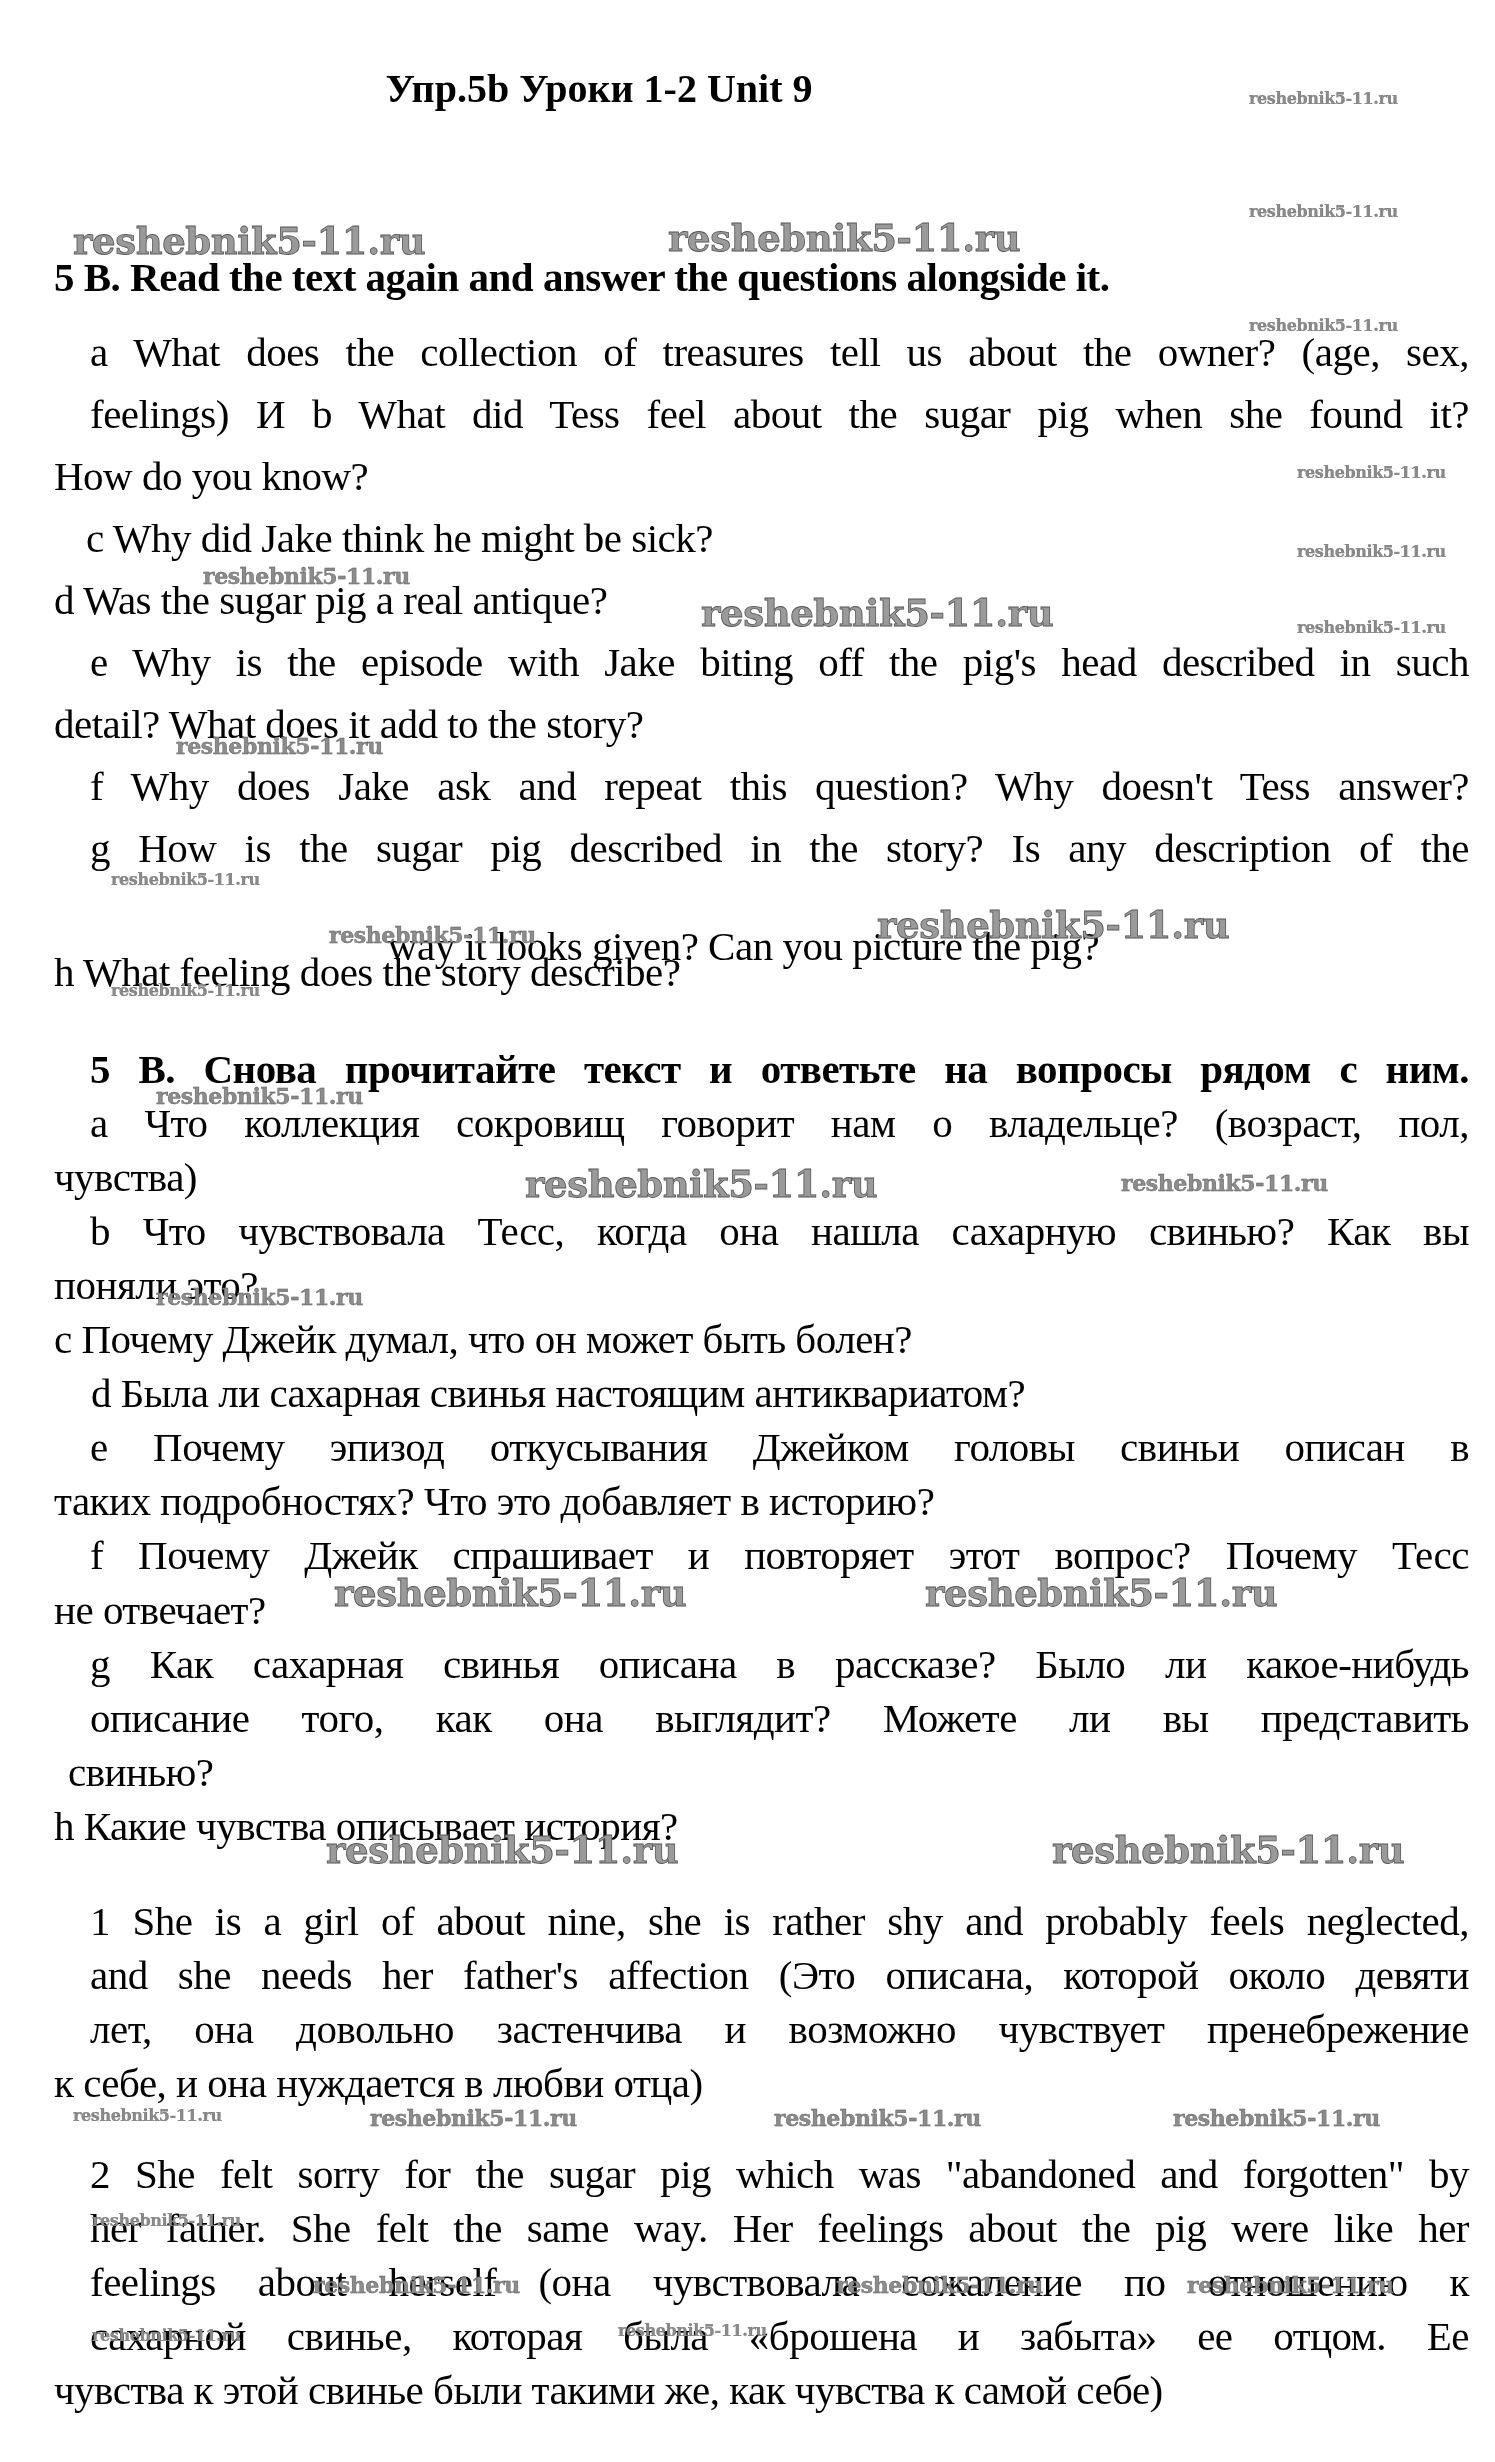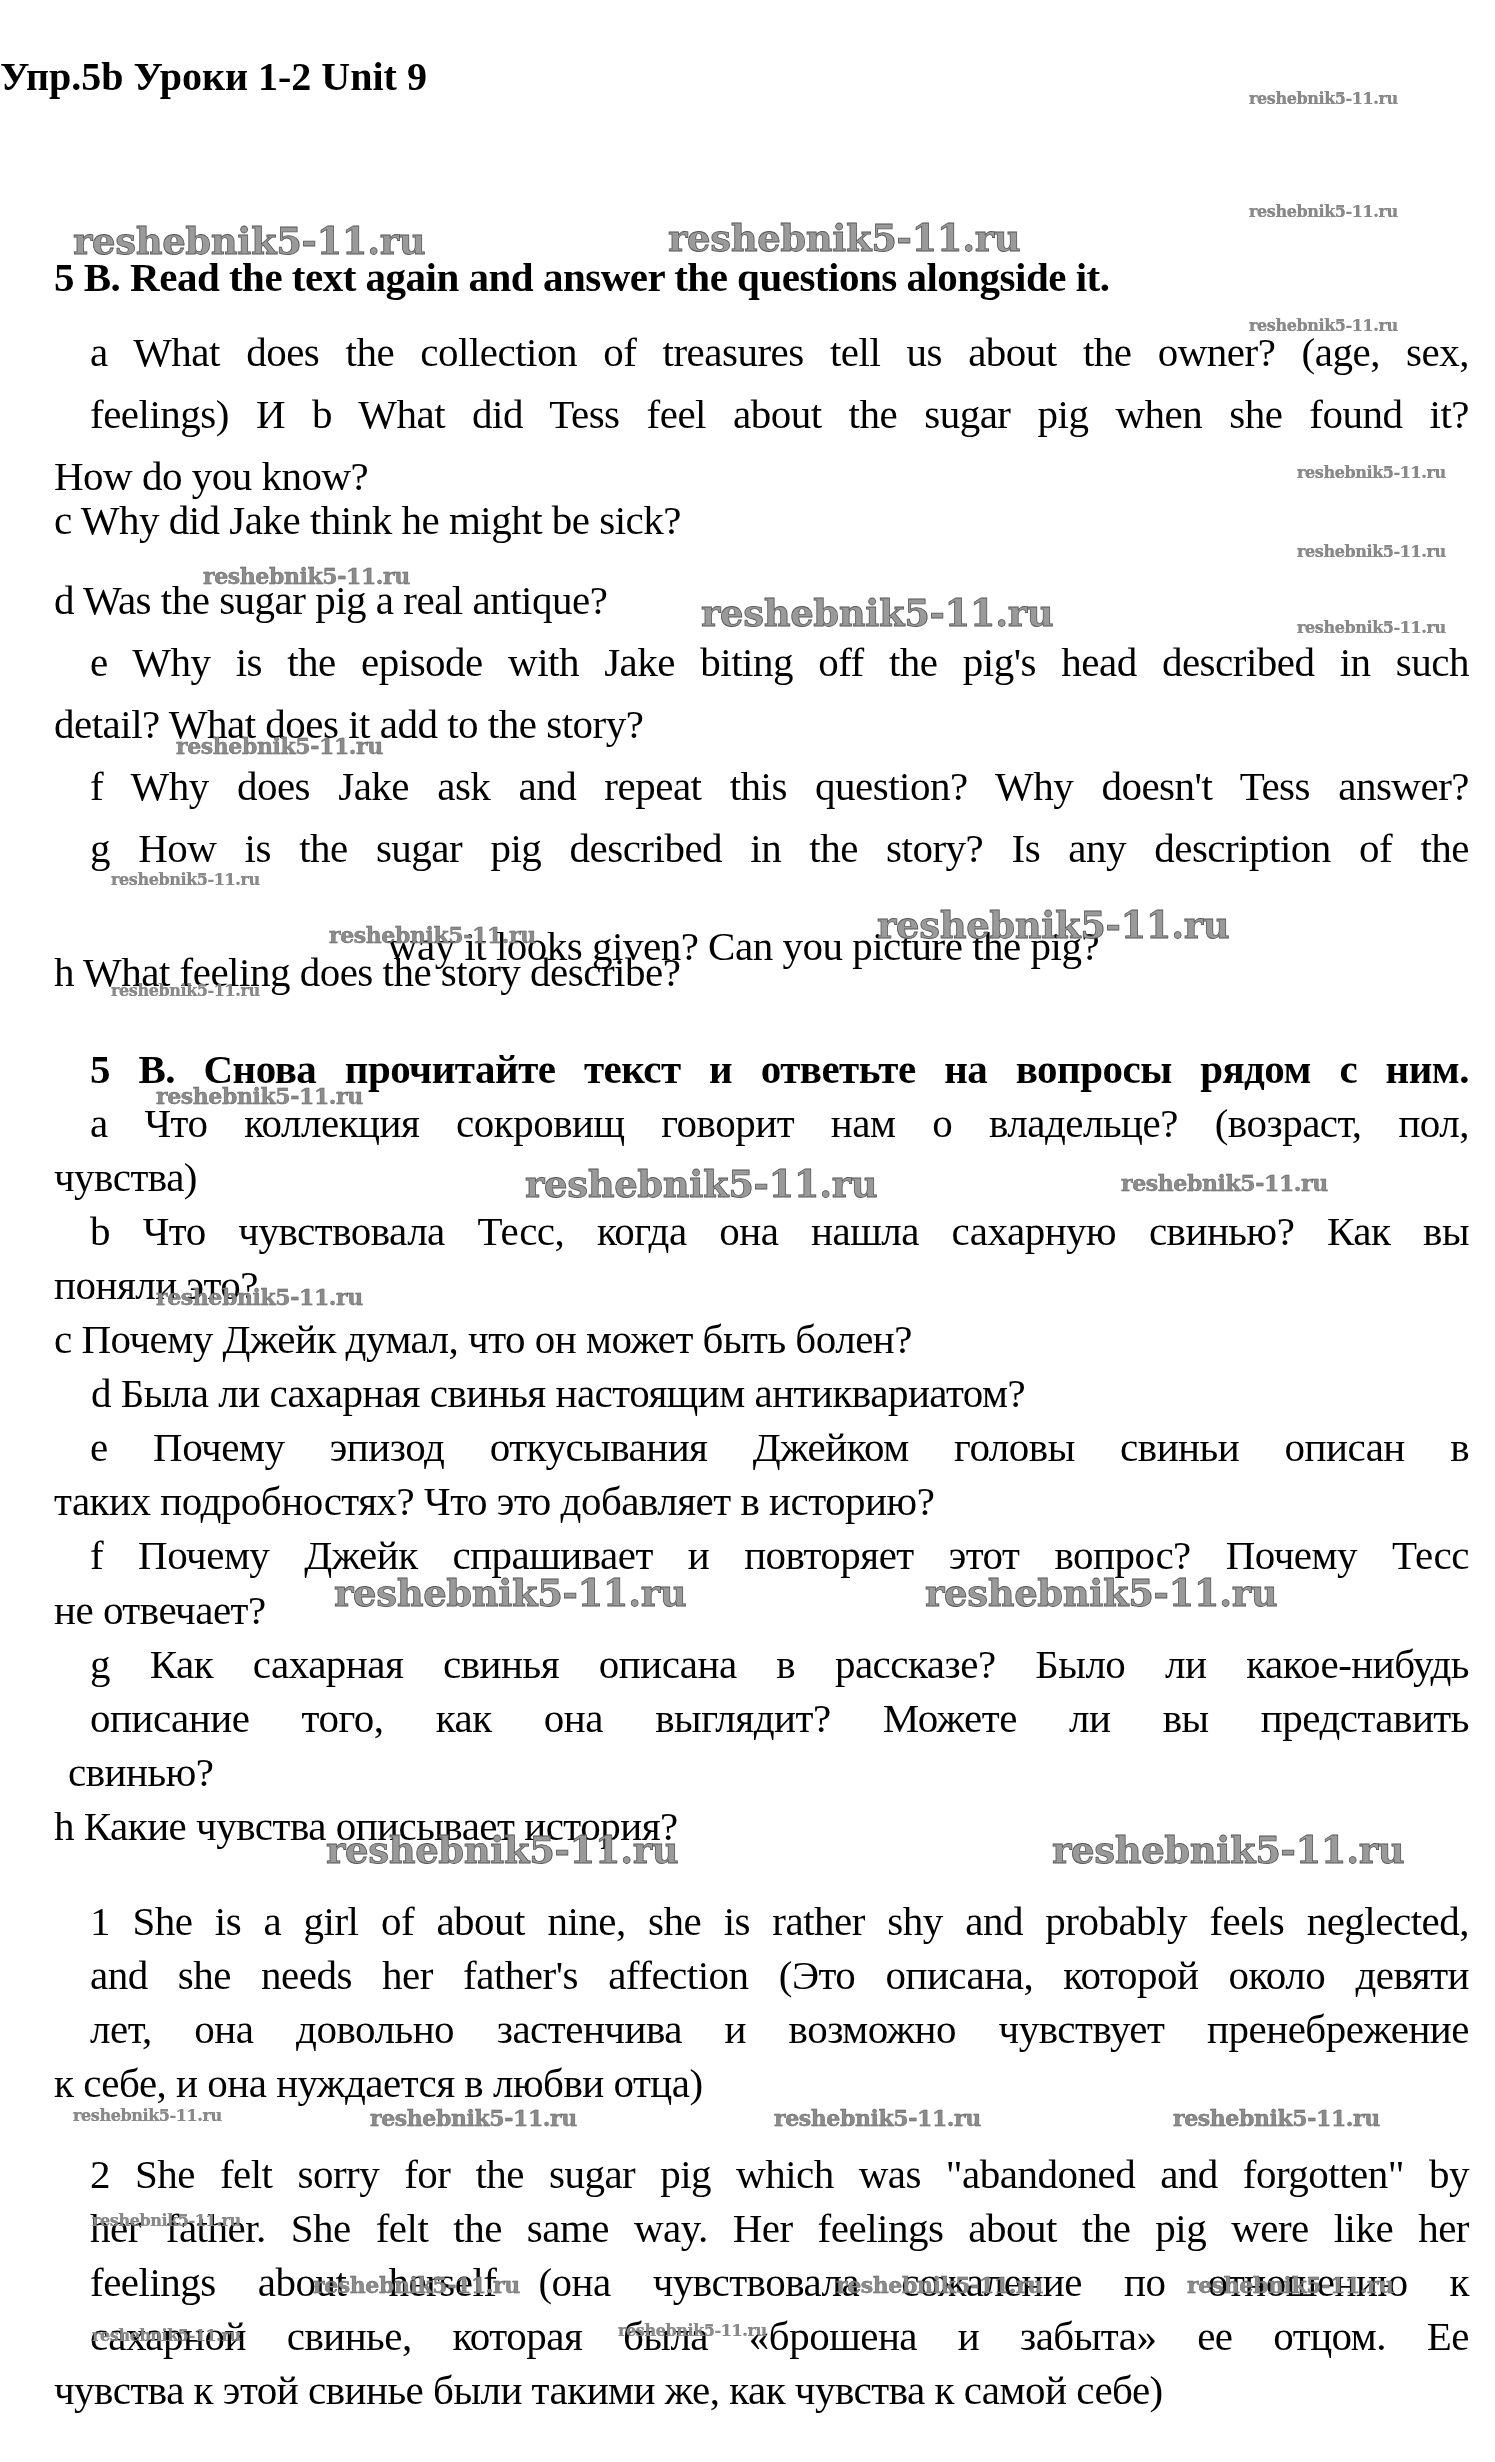--- a/index.html
+++ b/index.html
@@ -1,39 +1,39 @@
 <!DOCTYPE html>
 <html style="font-size:12.7px"><head>
 <meta charset="utf-8">
 <style>
   html, body { margin:0; padding:0; background:#ffffff; }
   body { width:1495px; height:2462px; position:relative; overflow:hidden;
          font-family:"Liberation Serif", serif; color:#000; }
-  .page-title { position:absolute; top:53px; left:0; width:1198px; 
+  .page-title { position:absolute; top:65px; left:0; width:1198px; text-align:center;
                 font-weight:bold; font-size:40px; line-height:48px; }
   .line { position:absolute; left:54px; width:1379px; font-size:41px; line-height:62px;
           white-space:nowrap; letter-spacing:-0.5px; }
   .just { text-align:justify; text-align-last:justify;margin-left:36px; }
   .heading { font-weight:bold; }
   .wm { position:absolute; font-family:"DejaVu Serif", serif; font-weight:bold;
         color:#9a9a9a; -webkit-text-stroke:0.8px #555; white-space:nowrap; letter-spacing:-0.4px; }
   .wm-big { font-size:37px; }
   .wm-small { font-size:16px; color:#8a8a8a; -webkit-text-stroke:0.2px #555; }
   .wm-mid { font-size:22px; color:#8c8c8c; -webkit-text-stroke:0.4px #555; }
 </style>
 </head>
 <body>
 
 <div class="page-title">Упр.5b Уроки 1-2 Unit 9</div>
 
 <div class="line heading" style="top:246px;">5 B. Read the text again and answer the questions alongside it.</div>
 <div class="line just" style="top:321px;">a What does the collection of treasures tell us about the owner? (age, sex,</div>
 <div class="line just" style="top:383px;">feelings) И b What did Tess feel about the sugar pig when she found it?</div>
 <div class="line" style="top:445px;">How do you know?</div>
-<div class="line" style="top:489px;">c Why did Jake think he might be sick?</div>
+<div class="line" style="top:507px;margin-left:32px;">c Why did Jake think he might be sick?</div>
 <div class="line" style="top:569px;">d Was the sugar pig a real antique?</div>
 <div class="line just" style="top:631px;">e Why is the episode with Jake biting off the pig's head described in such</div>
 <div class="line" style="top:693px;">detail? What does it add to the story?</div>
 <div class="line just" style="top:755px;">f Why does Jake ask and repeat this question? Why doesn't Tess answer?</div>
 <div class="line just" style="top:817px;">g How is the sugar pig described in the story? Is any description of the</div>
 <div class="line" style="top:915px;text-align:center;">way it looks given? Can you picture the pig?</div>
 <div class="line" style="top:941px;">h What feeling does the story describe?</div>
 
 <div class="line heading just" style="top:1038px;">5 В. Снова прочитайте текст и ответьте на вопросы рядом с ним.</div>
 <div class="line just" style="top:1092px;">a Что коллекция сокровищ говорит нам о владельце? (возраст, пол,</div>

